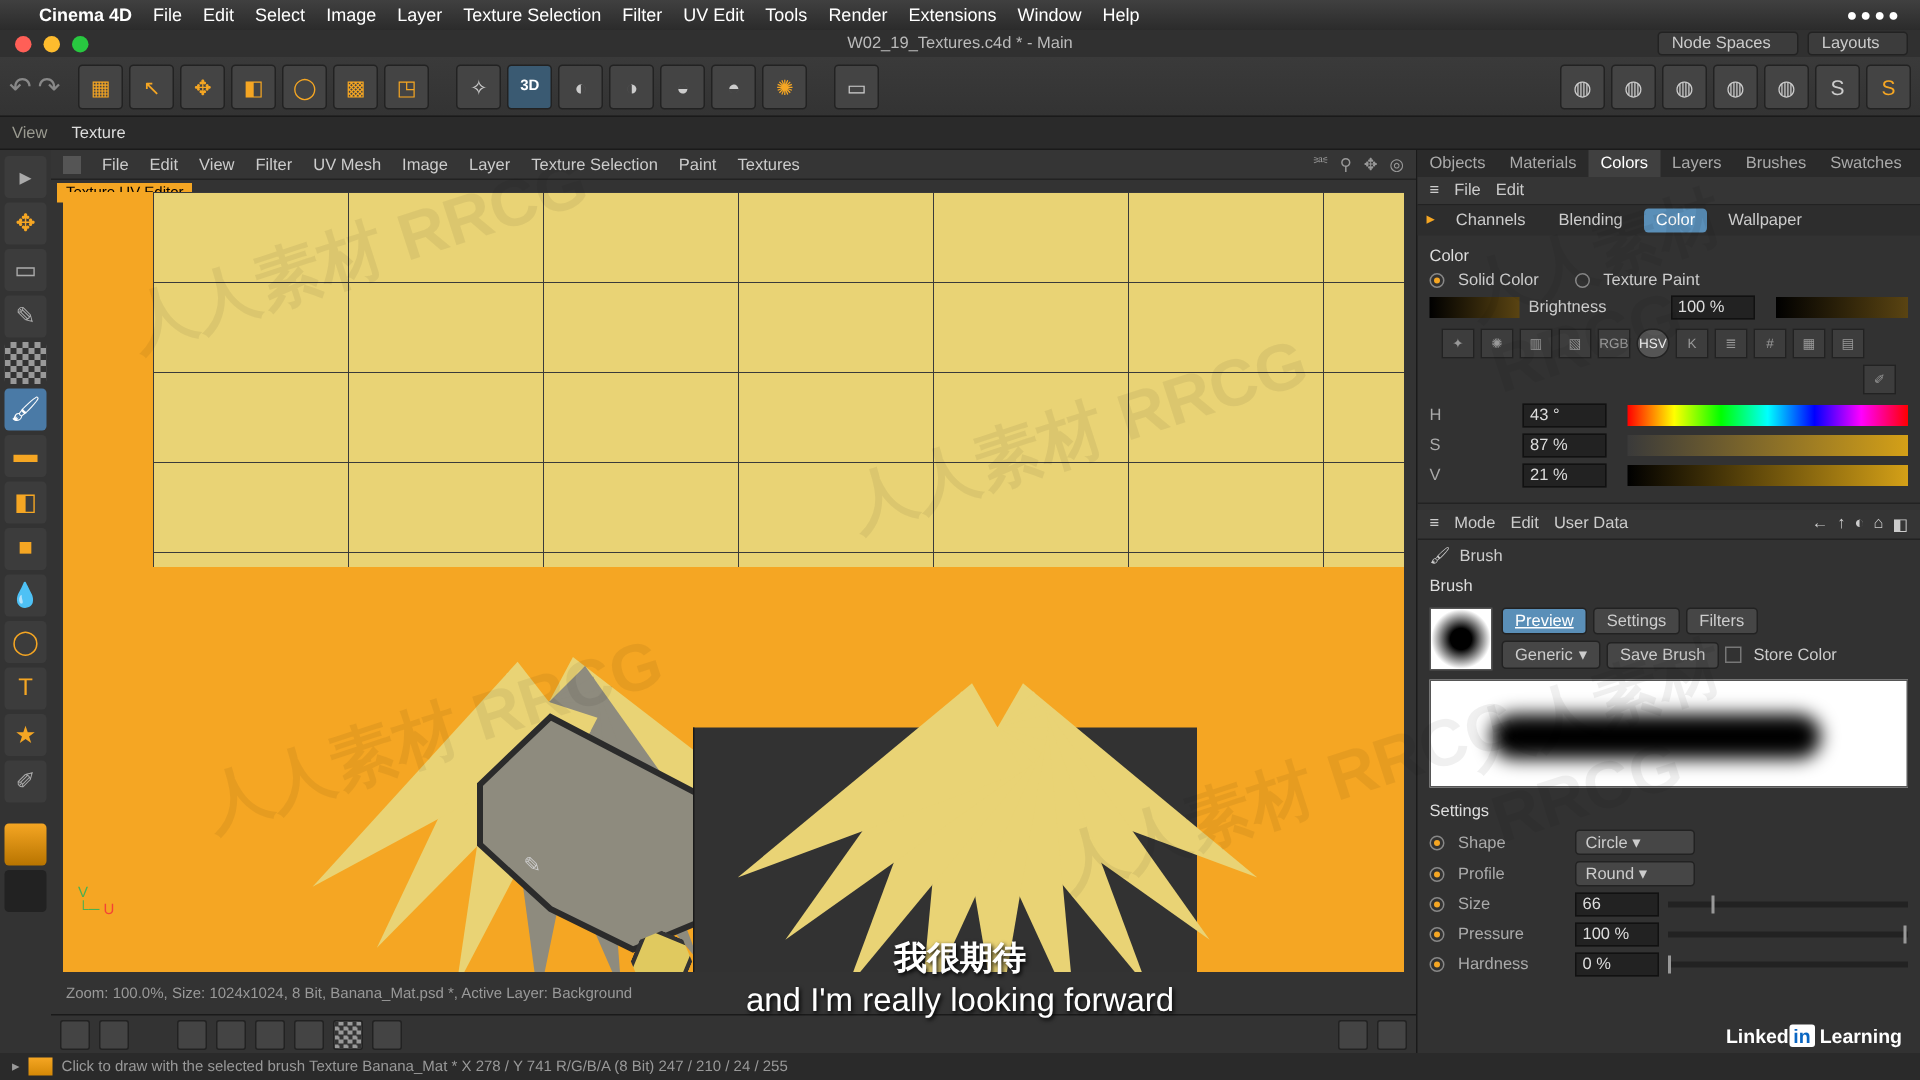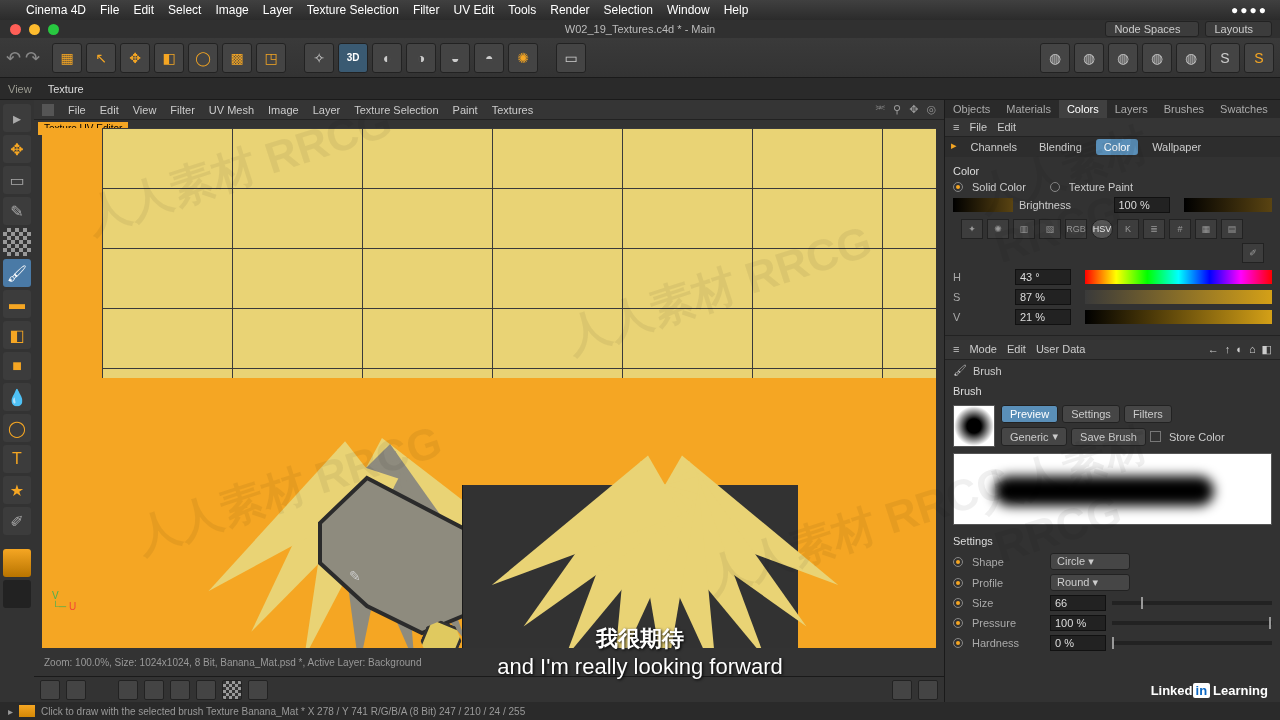--- a/index.html
+++ b/index.html
@@ -1,21 +1,21 @@
 <!DOCTYPE html>
 <html><head>
 <meta charset="utf-8">
 <style>
 * { margin: 0; padding: 0; box-sizing: border-box; font-family: -apple-system, Helvetica, Arial, sans-serif; }
 body { background: #2a2a2a; color: #ccc; width: 1280px; height: 720px; overflow: hidden; position: relative; font-size: 11px; }
 
 
 .menubar { height: 20px; background: linear-gradient(#404040, #2b2b2b); display: flex; align-items: center; padding: 0 12px; gap: 14px; color: #fff; font-size: 12px; font-weight: 500; }
 .menubar .apple { font-size: 14px; }
-.menubar .app-name { font-weight: 400; }
+.menubar .app-name { font-weight: 700; }
 
 
 .titlebar { height: 18px; background: #303030; display: flex; align-items: center; position: relative; }
 .traffic { display: flex; gap: 8px; padding-left: 10px; }
 .dot { width: 11px; height: 11px; border-radius: 50%; }
 .dot.red { background: #ff5f57; } .dot.yellow { background: #febc2e; } .dot.green { background: #28c840; }
 .doc-title { position: absolute; left: 50%; transform: translateX(-50%); color: #bbb; font-size: 11px; }
 .top-dropdowns { margin-left: auto; display: flex; gap: 6px; padding-right: 8px; }
 .dd { background: #3c3c3c; border: 1px solid #222; color: #ccc; font-size: 11px; padding: 1px 18px 1px 8px; border-radius: 3px; }
 
@@ -87,21 +87,21 @@
 .sat-strip { height:14px; flex:1; background: linear-gradient(90deg,#3a3a3a,#d4a017); margin-left:8px;}
 .val-strip { height:14px; flex:1; background: linear-gradient(90deg,#000,#d4a017); margin-left:8px;}
 .bright-strip { height:14px; flex:1; background: linear-gradient(90deg,#000,#5a4412); margin-left:8px;}
 .iconrow { display:flex; gap:4px; padding:4px 8px; flex-wrap:wrap;}
 .sqicon { width:22px; height:20px; background:#3d3d3d; border:1px solid #222; color:#999; font-size:9px; display:flex; align-items:center; justify-content:center; }
 .sqicon.on { background:#555; color:#eee;border-radius:10px;}
 .sep { height:1px; background:#222; margin:4px 0;}
 .brush-preview { display:flex; gap:6px; padding:6px 8px; align-items:flex-start;}
 .bp-thumb { width:42px; height:42px; background: radial-gradient(circle,#000 0%,#000 25%,#fff 70%); border:1px solid #555;}
 .btn-sm { background:#464646; border:1px solid #222; padding:2px 8px; color:#ccc; font-size:11px; border-radius:3px; display:flex; align-items:center; gap:4px;}
-.btn-sm.active { background:#5a8fb8; color:#fff; }
+.btn-sm.active { background:#5a8fb8; color:#fff;text-decoration:underline; }
 .stroke-preview { margin:0 8px 6px; height:72px; background:#fff; border:1px solid #555; position:relative;}
 .stroke-preview::after { content:""; position:absolute; left:40px; top:22px; width:220px; height:30px; background:#000; border-radius:40px; filter:blur(6px);}
 .settings-grid { padding:2px 8px 6px; }
 .settings-grid .row label { width:72px; }
 .sel { background:#464646; border:1px solid #222; color:#ccc; padding:1px 6px; border-radius:3px; font-size:11px; min-width:80px;}
 .slider { flex:1; height:4px; background:#222; position:relative;}
 .slider .knob { position:absolute; top:-4px; width:2px; height:12px; background:#999;}
 .cb { width:11px; height:11px; border:1px solid #777; display:inline-block; margin-right:4px;}
 .cb.on { background:#f5a623;}
 
@@ -124,21 +124,21 @@
   <span>File</span>
   <span>Edit</span>
   <span>Select</span>
   <span>Image</span>
   <span>Layer</span>
   <span>Texture Selection</span>
   <span>Filter</span>
   <span>UV Edit</span>
   <span>Tools</span>
   <span>Render</span>
-  <span>Selection</span>
+  <span>Extensions</span>
   <span>Window</span>
   <span>Help</span>
   <span style="margin-left:auto;letter-spacing:2px;">●●●●</span>
 </div>
 
 <div class="titlebar">
   <div class="traffic">
     <div class="dot red"></div>
     <div class="dot yellow"></div>
     <div class="dot green"></div>

